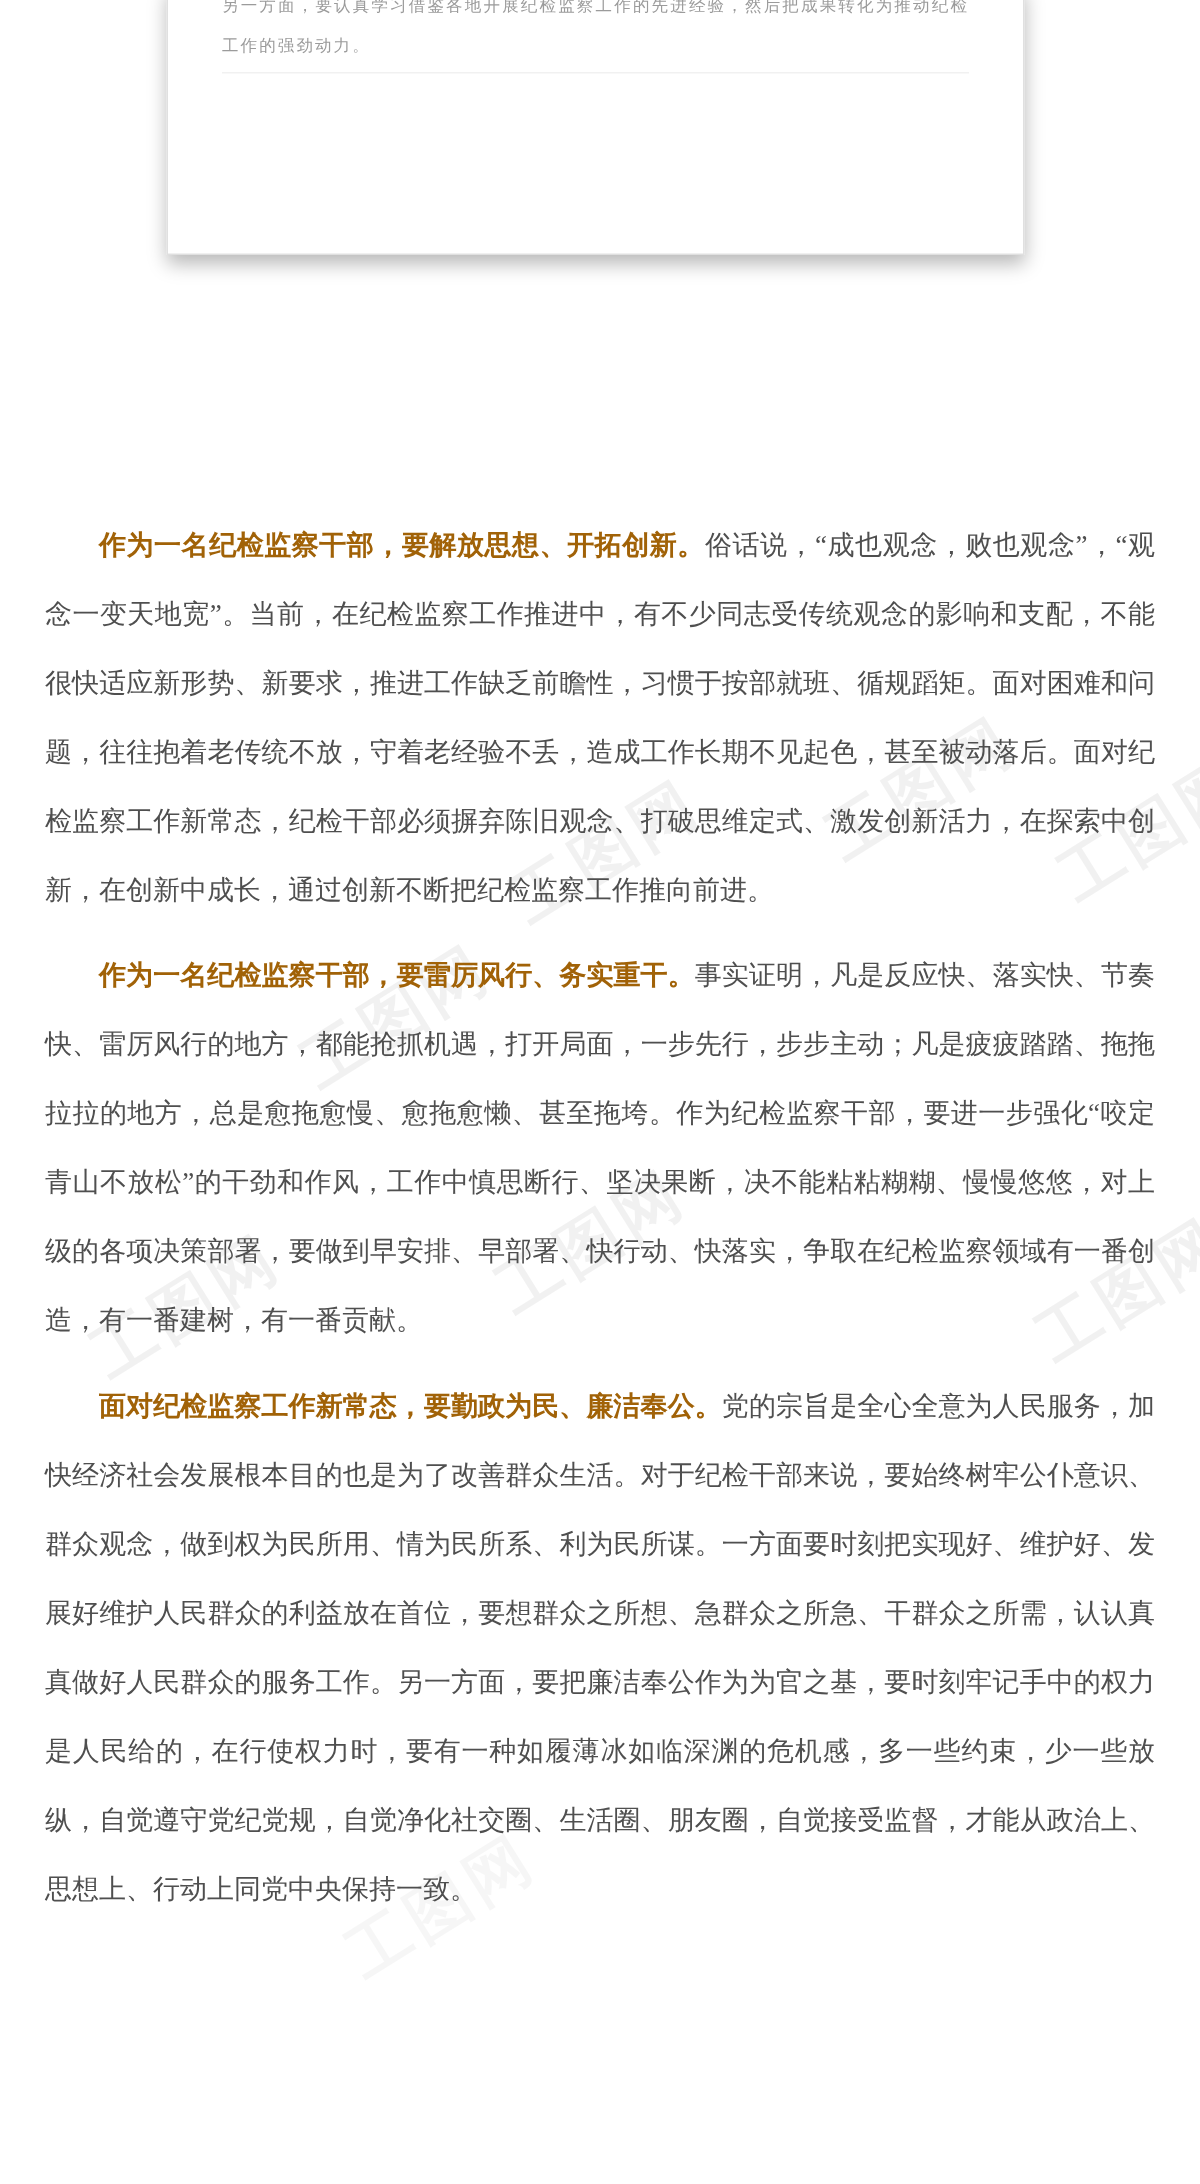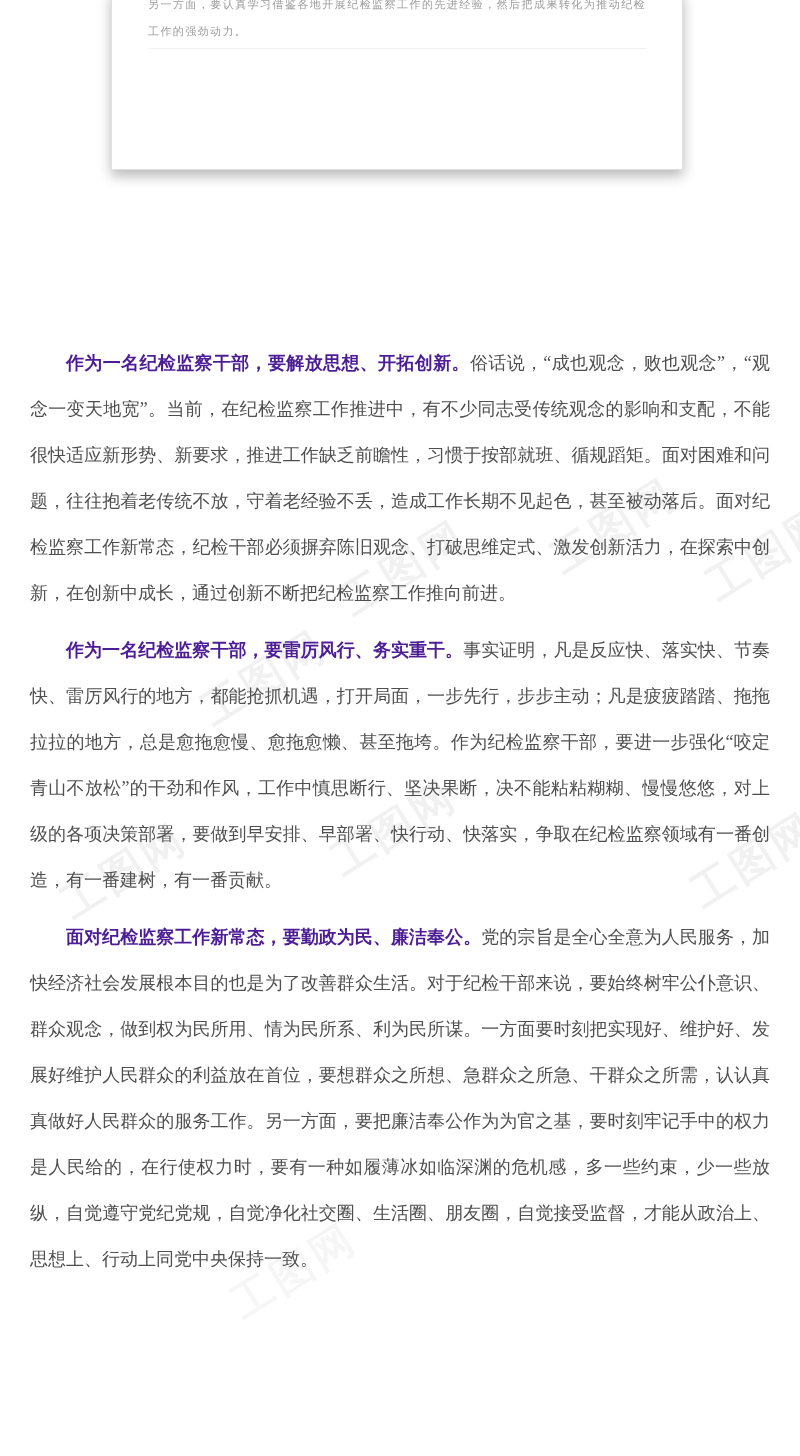--- a/index.html
+++ b/index.html
@@ -68,21 +68,21 @@
     line-height: 46px;
     color: #4f4f4f;
     text-align: justify;
   }
   .doc-body p {
     text-indent: 2em;
     margin-bottom: 11px;
   }
   .doc-body p strong {
     font-weight: bold;
-    color: #4c1d95;
+    color: #a16207;
   }
 </style>
 </head>
 <body>
 
 <div class="wm-layer">
   <span class="wm" style="left:335px; top:540px;">工图网</span>
   <span class="wm" style="left:545px; top:498px;">工图网</span>
   <span class="wm" style="left:700px; top:525px;">工图网</span>
   <span class="wm" style="left:195px; top:650px;">工图网</span>

